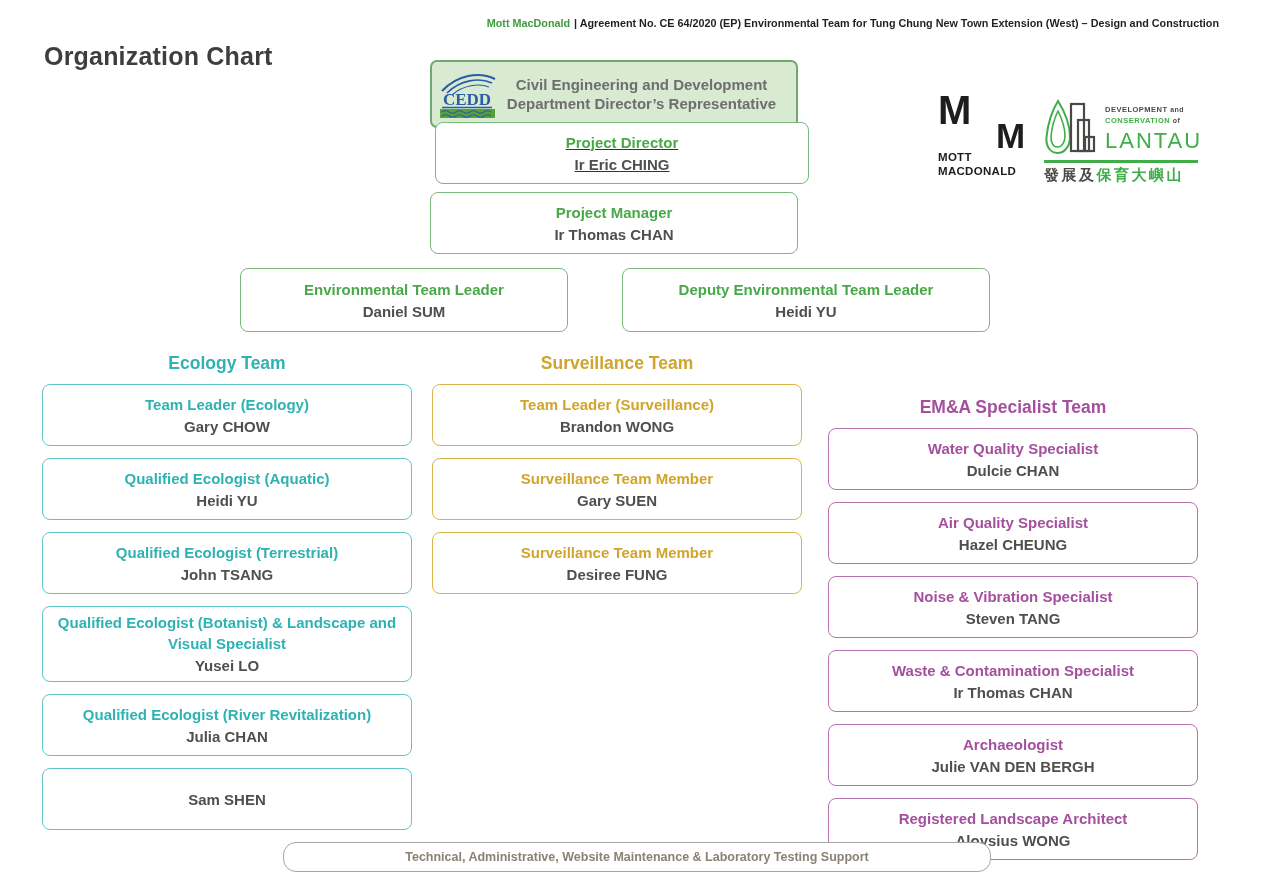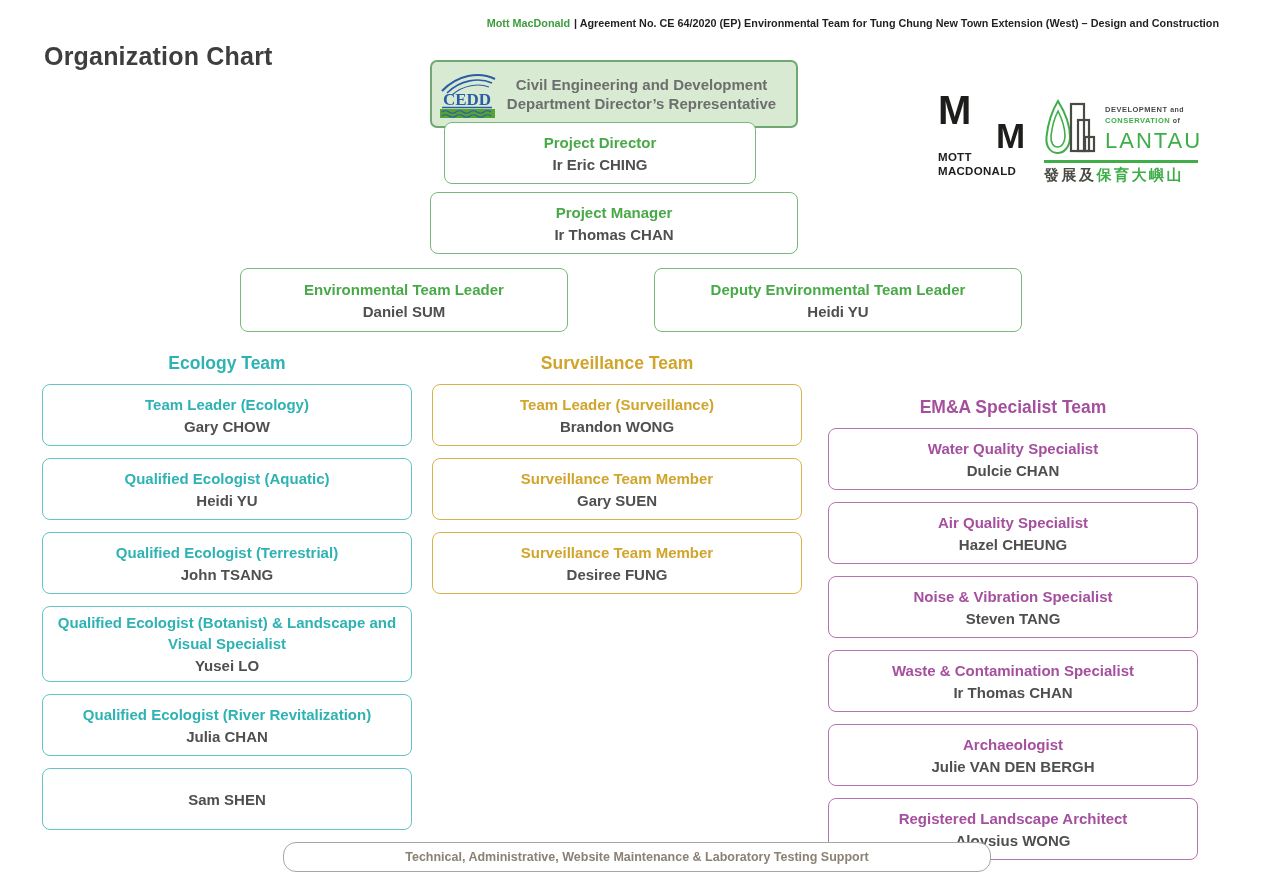--- a/index.html
+++ b/index.html
@@ -30,24 +30,24 @@
   .c-gold   .team-title{color:#d1a42c;}
   .c-purple .team-title{color:#a5509e;margin-top:44px;}
 
   
   .cedd-box{
     position:absolute;left:430px;top:60px;width:368px;height:68px;
     background:#d8ead2;border:2px solid #6fa871;border-radius:7px;
     display:flex;align-items:center;box-sizing:border-box;padding:4px 10px 4px 7px;
   }
   .cedd-label{flex:1;text-align:center;font-size:15px;font-weight:bold;color:#6e6e6e;line-height:19px;}
-  .pd-box{position:absolute;left:444px;top:122px;width:312px;min-height:62px;}
+  .pd-box{position:absolute;left:435px;top:122px;width:374px;min-height:62px;text-decoration:underline;}
   .pm-box{position:absolute;left:430px;top:192px;width:368px;min-height:62px;}
   .etl-box{position:absolute;left:240px;top:268px;width:328px;min-height:64px;}
-  .detl-box{position:absolute;left:622px;top:268px;width:368px;min-height:64px;margin-left:32px;}
+  .detl-box{position:absolute;left:622px;top:268px;width:368px;min-height:64px;}
 
   
   .team-col{position:absolute;top:353px;width:370px;display:flex;flex-direction:column;gap:12px;}
   .team-col .box{min-height:62px;}
   .team-title{text-align:center;font-size:17.5px;font-weight:bold;line-height:20px;margin-bottom:-1px;}
   .col-ecology{left:42px;}
   .col-surveillance{left:432px;}
   .col-ema{left:828px;}
 
   

